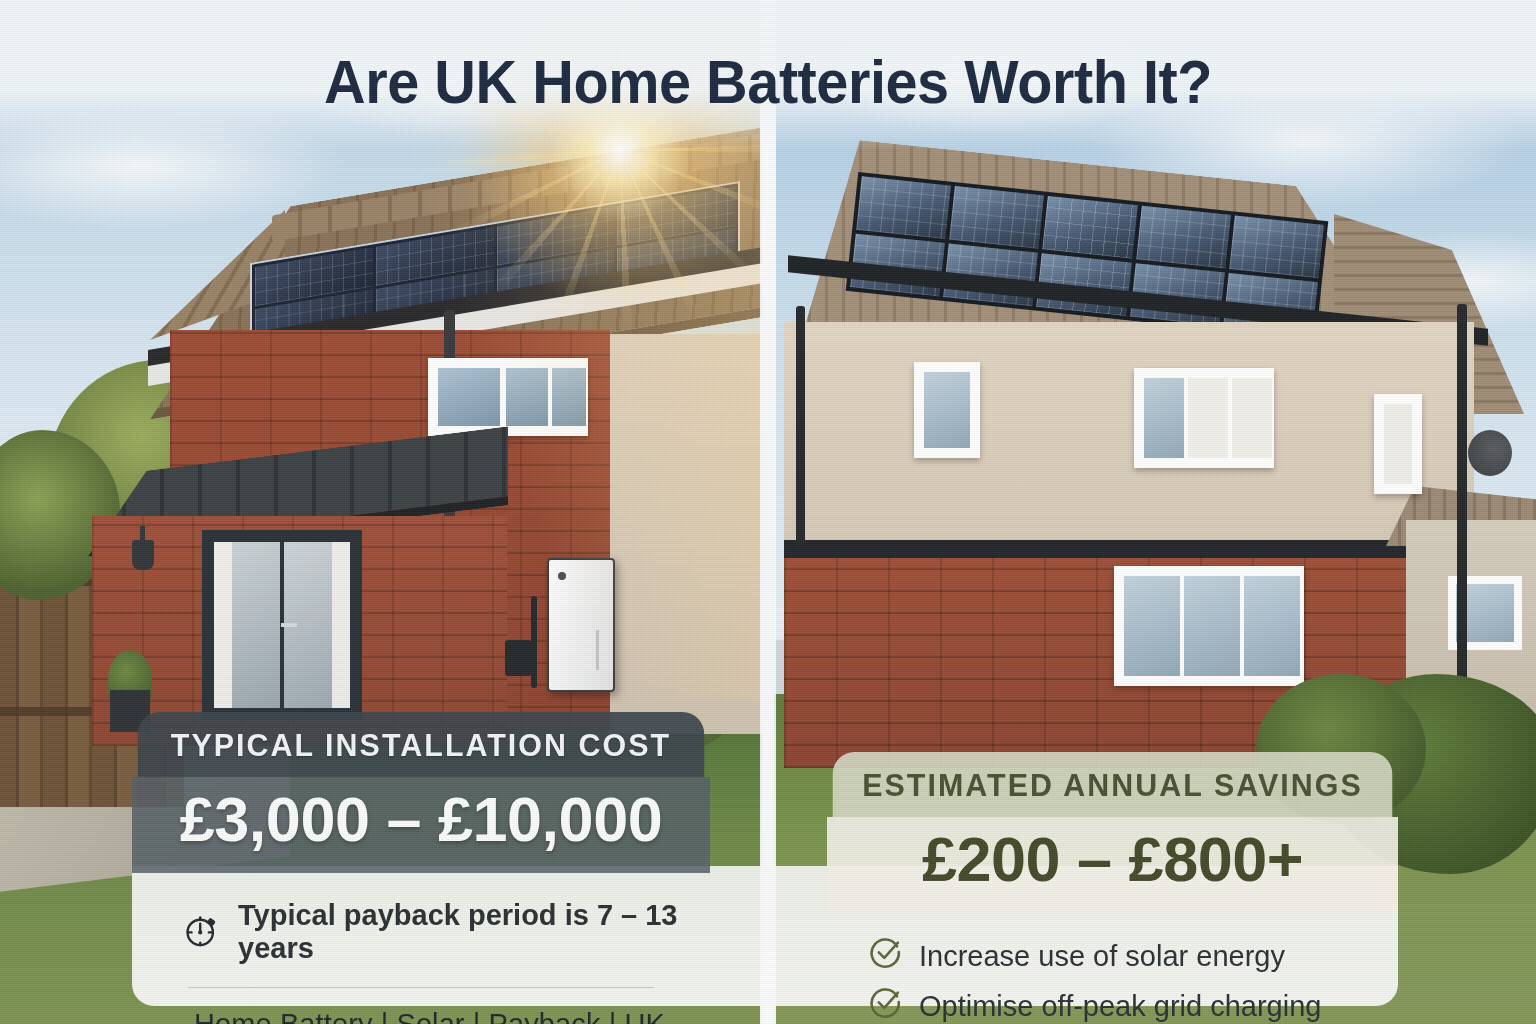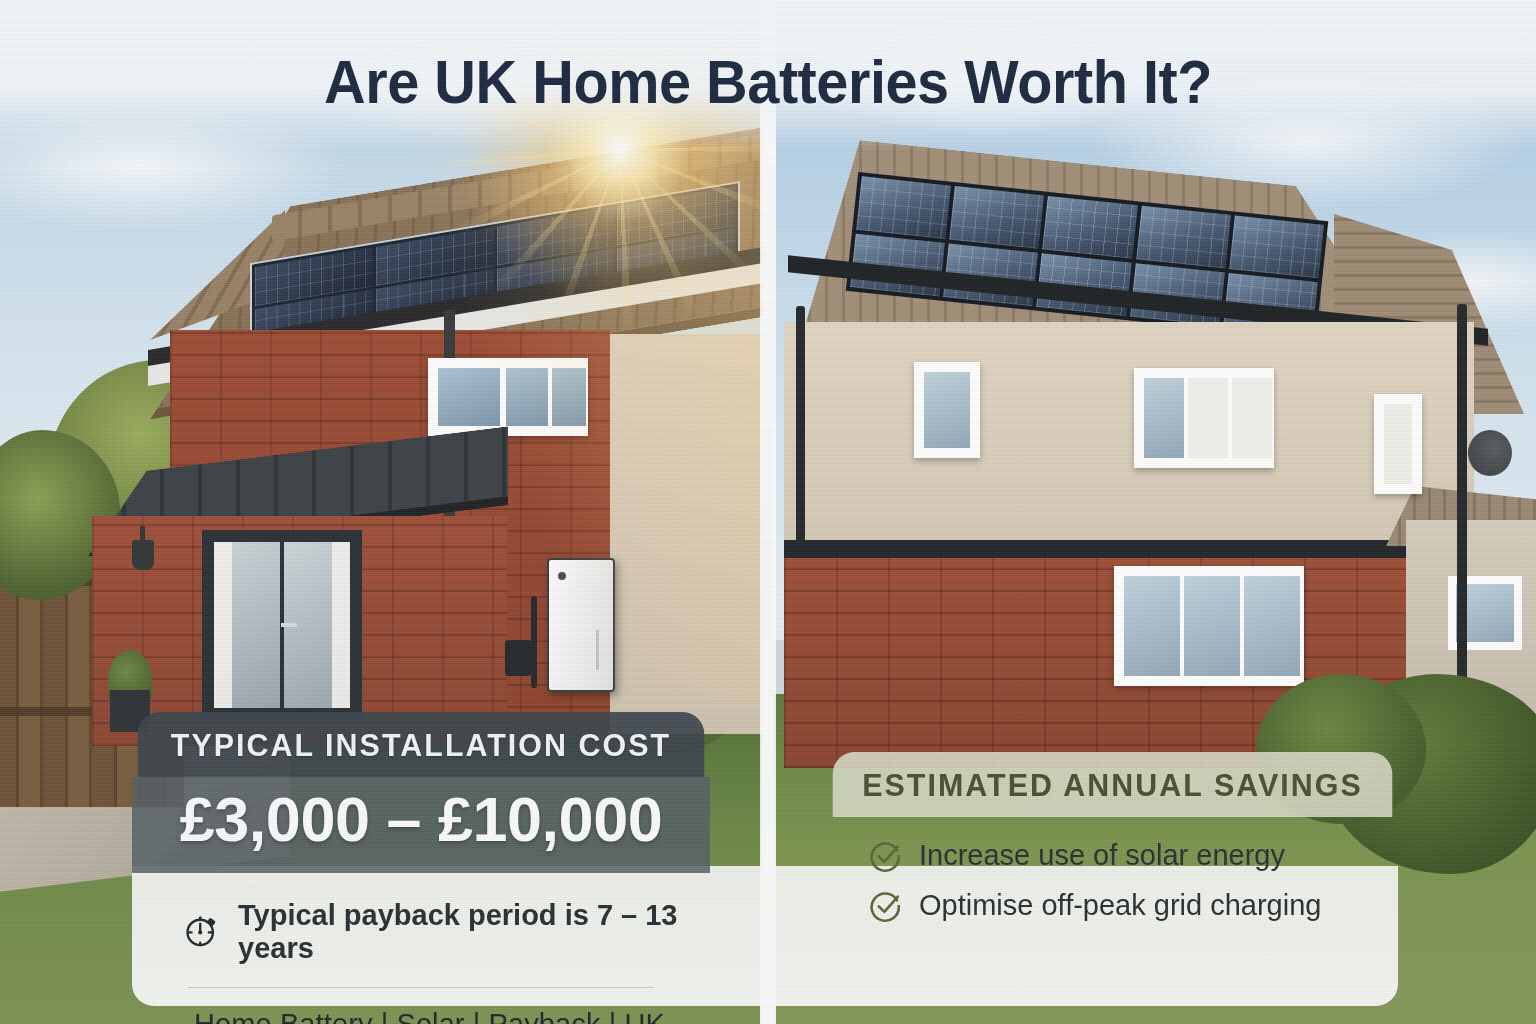--- a/index.html
+++ b/index.html
@@ -250,21 +250,21 @@
   
   .card-right{left:827px;top:712px;width:571px;margin-top:40px;}
   .card-right .head{background:rgba(214,217,196,.90);color:#4a5132;
     border-radius:22px 22px 0 0;
     font-size:31px;font-weight:bold;letter-spacing:2.1px;text-align:center;
     padding:16px 0 13px;transform:scaleX(.98);}
   .card-right .value{background:rgba(243,241,232,.92);color:#444b29;
     font-size:63px;font-weight:bold;text-align:center;letter-spacing:-.5px;
     padding:6px 0 18px;text-shadow:0 1px 1px rgba(255,255,255,.5);}
   .bullets{padding:22px 0 0 42px;display:flex;flex-direction:column;gap:12px;}
-  .bullet{display:flex;align-items:flex-start;gap:16px;}
+  .bullet{display:flex;align-items:flex-end;gap:16px;}
   .bullet-text{font-size:29px;color:#2b3034;}
 
   .icon{display:block;flex:0 0 auto;}
 </style>
 </head>
 <body>
 
 <div id="stage">
 
   <div class="photo photo-left">
@@ -409,20 +409,21 @@
       <span class="note-text">Typical payback period is 7 – 13 years</span>
     </div>
 
     <div class="rule"></div>
 
     <div class="tags">Home Battery  |  Solar  |  Payback  |  UK Costs</div>
   </div>
 
   <div class="card card-right">
     <div class="head">ESTIMATED ANNUAL SAVINGS</div>
+    <div class="value">£200 – £800+</div>
 
     <div class="bullets">
       <div class="bullet">
         <span class="icon">
           <svg width="34" height="34" viewBox="0 0 40 40" fill="none" stroke="#5c6536" stroke-width="3" stroke-linecap="round" stroke-linejoin="round">
             <path d="M33 13.5A16 16 0 1 0 35 20"></path>
             <path d="M11.5 20.5 L18 27 L34 9"></path>
           </svg>
         </span>
         <span class="bullet-text">Increase use of solar energy</span>

